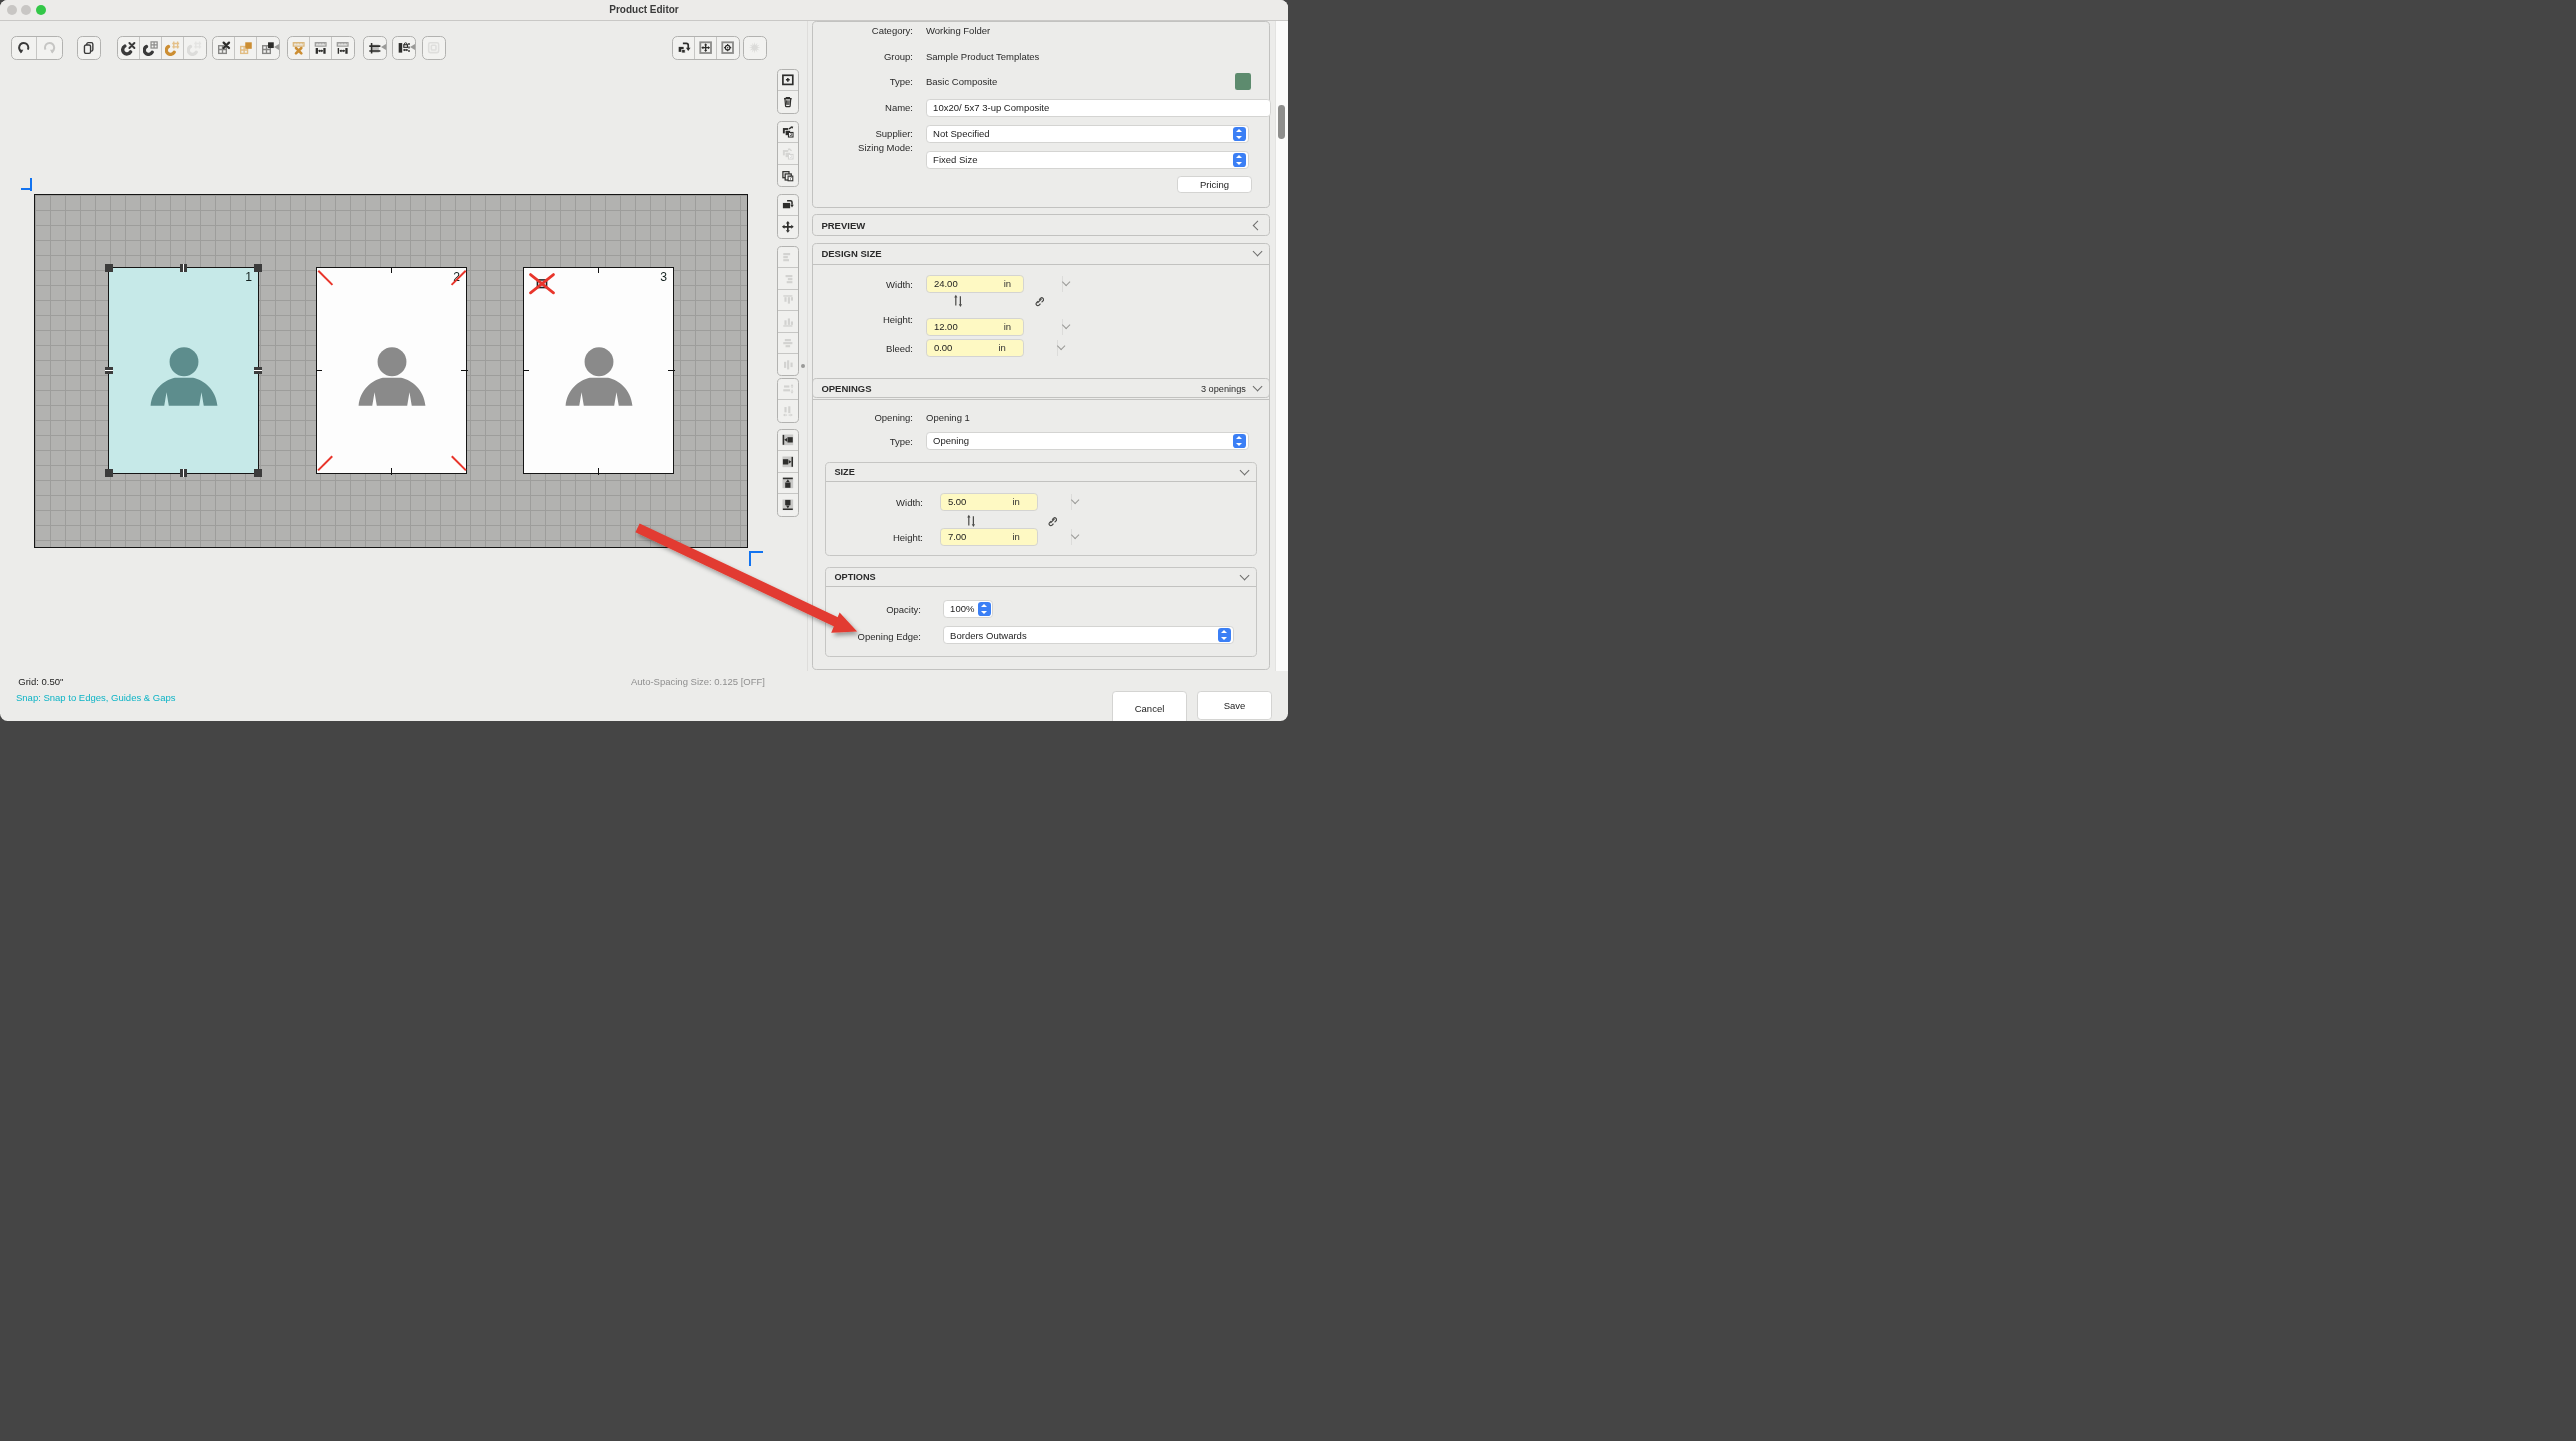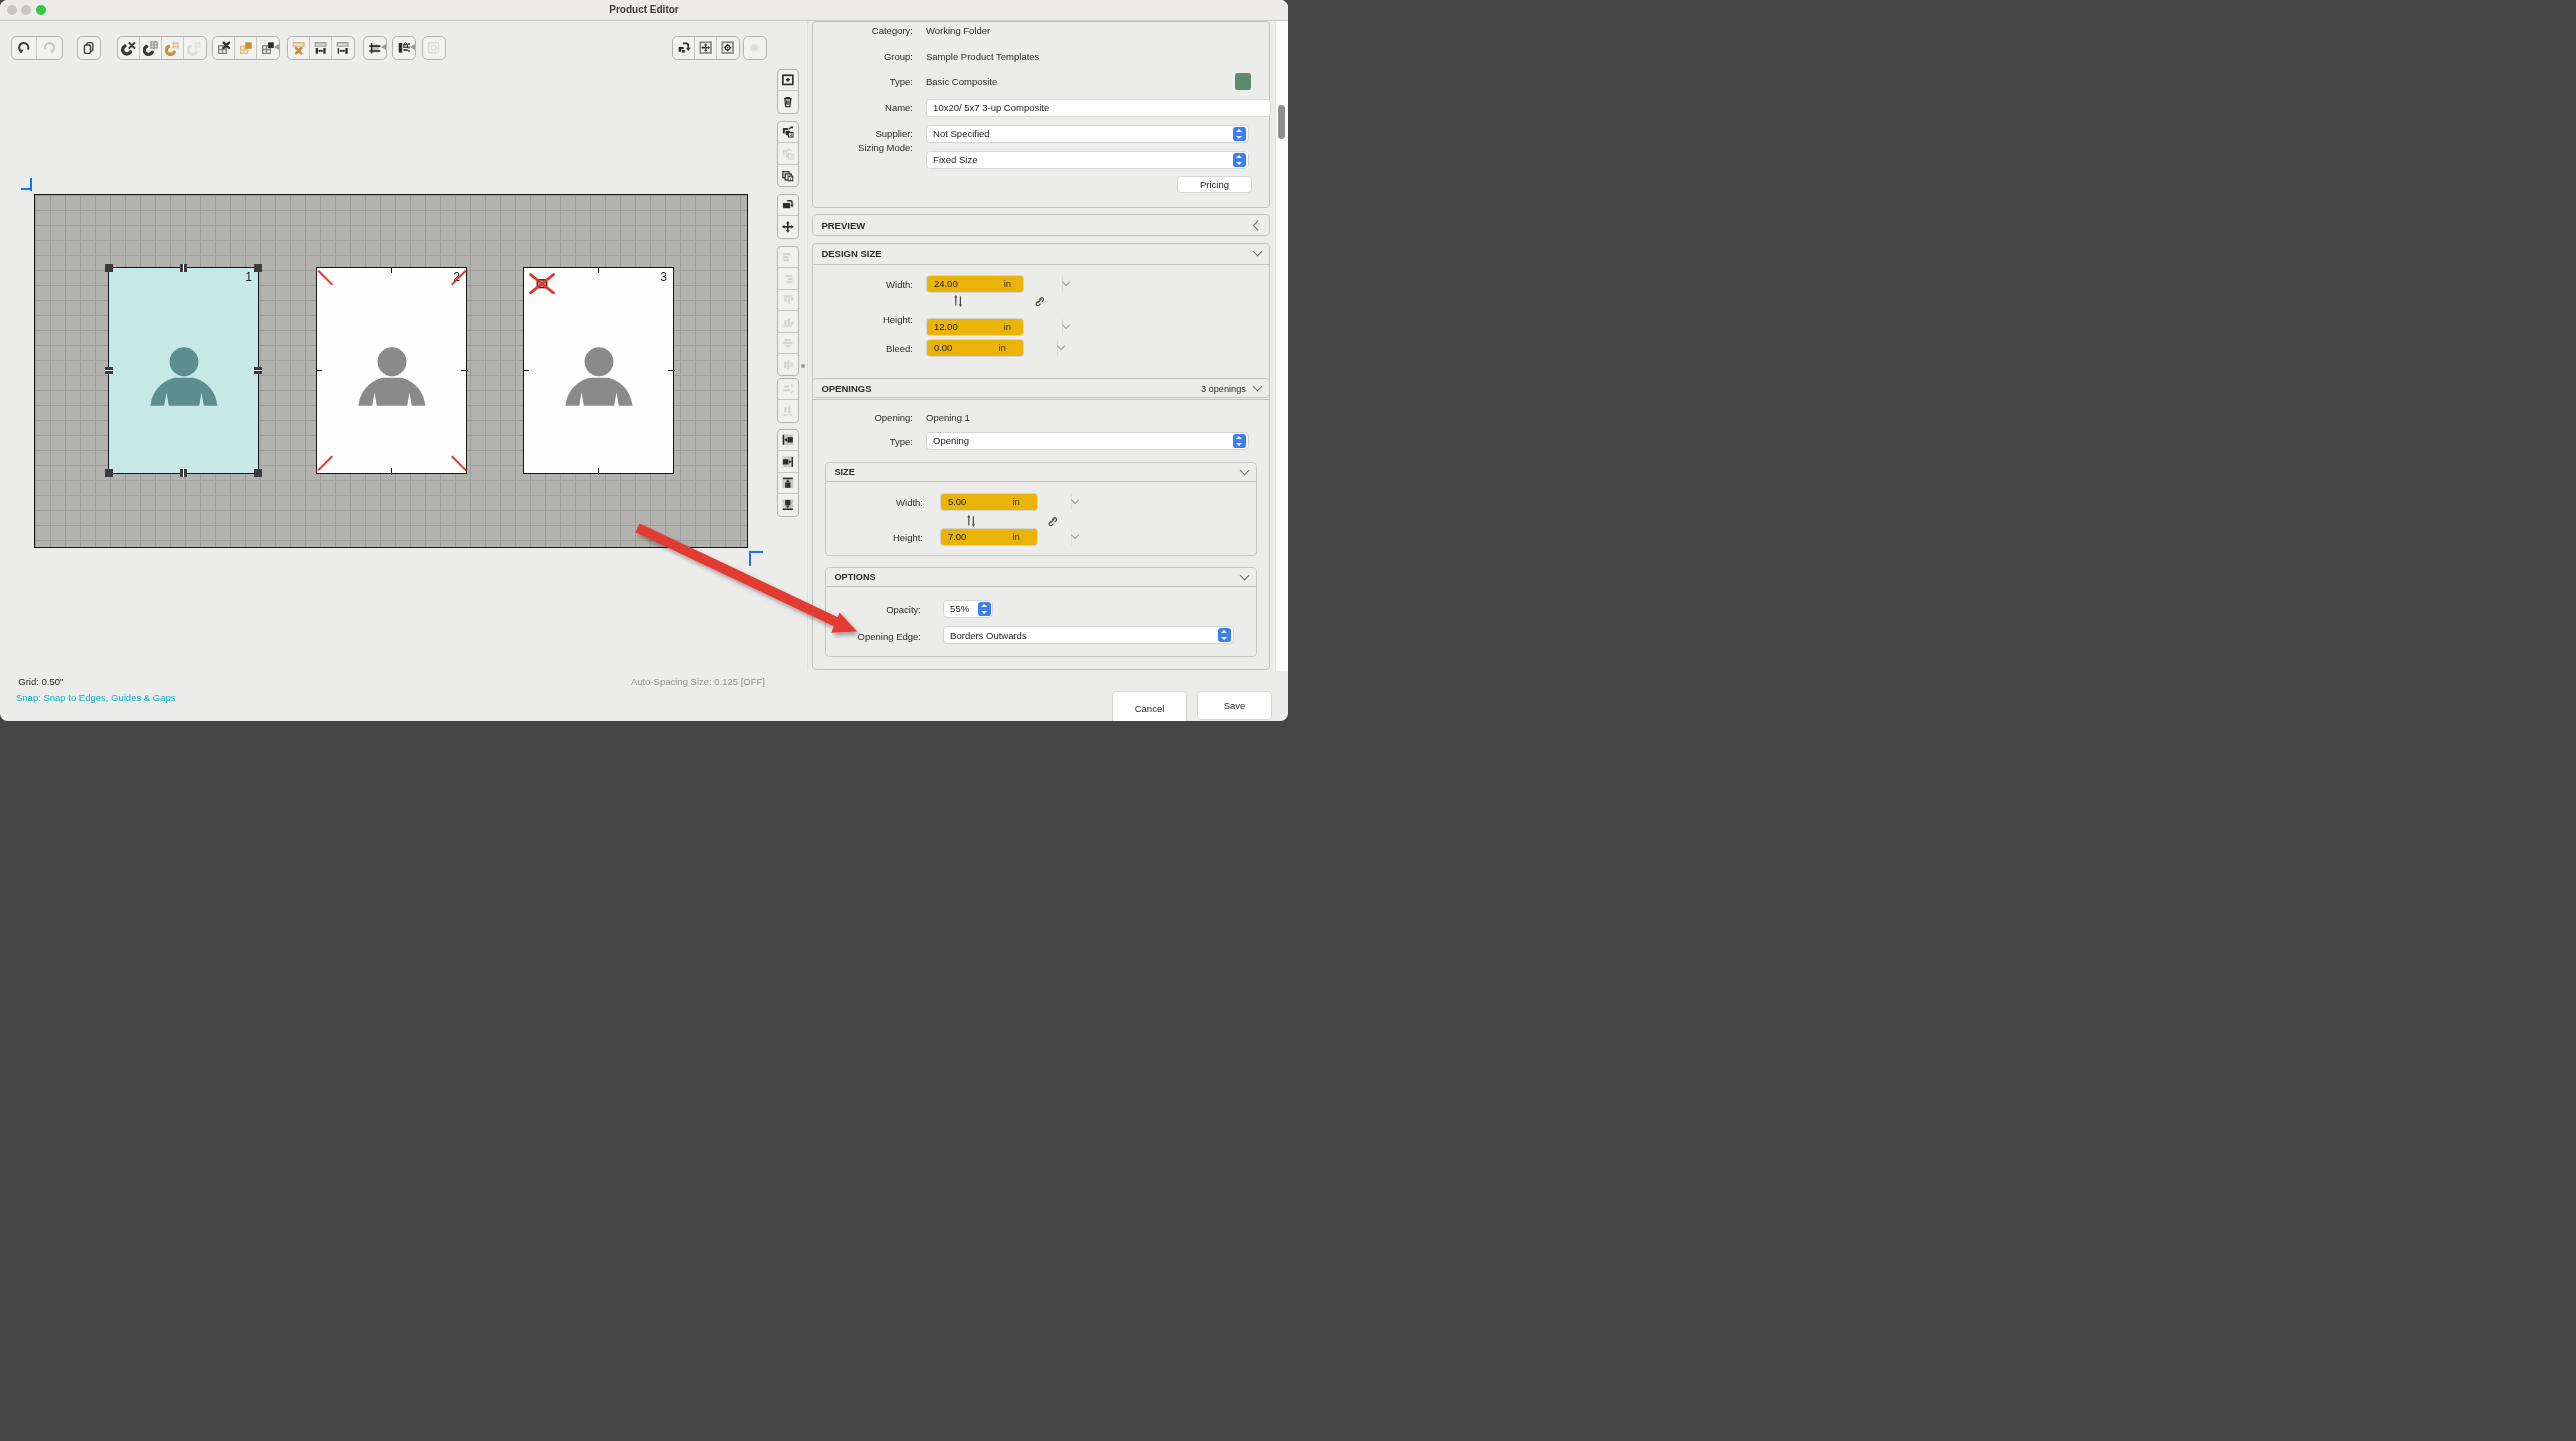--- a/index.html
+++ b/index.html
@@ -34,21 +34,21 @@
   .chev.down{transform:rotate(45deg);margin-top:-3.8px;}
   .chev.left{transform:rotate(135deg);}
   .lab{position:absolute;font-size:9.5px;color:#2a2a2a;text-align:right;width:99px;}
   .val{position:absolute;font-size:9.5px;color:#2a2a2a;}
   .input,.select,.btn{position:absolute;background:#fff;border:0.8px solid #d4d4d2;border-radius:3.8px;font-size:9.5px;color:#222;display:flex;align-items:center;padding:0 6.1px;box-sizing:border-box;}
   .btn{justify-content:center;padding:0;}
   .stepper{width:13px;height:14.5px;background:#3b7ff5;border-radius:3.1px;margin-left:auto;margin-right:-3.8px;position:relative;flex:none;}
   .stepper::before,.stepper::after{content:"";position:absolute;left:3.1px;border-left:3.4px solid transparent;border-right:3.4px solid transparent;}
   .stepper::before{top:2.3px;border-bottom:3.8px solid #fff;}
   .stepper::after{bottom:2.3px;border-top:3.8px solid #fff;}
-  .fieldbox{position:absolute;width:98px;height:17.5px;background:#eab308;border:0.8px solid #d4d4d2;border-radius:3.8px;display:flex;align-items:center;box-sizing:border-box;font-size:9.5px;color:#222;gap:46px;}
+  .fieldbox{position:absolute;width:98px;height:17.5px;background:#fef9c3;border:0.8px solid #d4d4d2;border-radius:3.8px;display:flex;align-items:center;box-sizing:border-box;font-size:9.5px;color:#222;gap:46px;}
   .fieldbox .v{padding-left:6.9px;}
   .fieldbox .u{margin-left:auto;padding-right:5.3px;color:#333;}
   .fchev{width:18.3px;align-self:stretch;border-left:0.8px solid #dcdcda;display:flex;align-items:center;justify-content:center;}
   .fchev i{width:5.3px;height:5.3px;border-right:1.4px solid #9a9a98;border-bottom:1.4px solid #9a9a98;transform:rotate(45deg);margin-top:-2.3px;}
   .status{position:absolute;font-size:9.5px;}
   .gutter{position:absolute;left:1275px;top:20.6px;width:13px;height:650px;background:#fbfbfa;border-left:0.8px solid #e3e3e1;}
   .thumb{position:absolute;left:1278px;top:105px;width:6.9px;height:34px;background:#8e8e8c;border-radius:3.4px;}
   svg{display:block;}
 </style>
 </head>
@@ -644,21 +644,21 @@
   </div>
 
   <div class="subbox" style="top:567px;height:90px;">
     <div class="shead line" style="height:19px;font-size:9.2px;">
         <span>OPTIONS</span>
         <span class="chev down" style="margin-left:auto;"></span>
       </div>
   </div>
   <span class="lab" style="left:822px;top:604px;">Opacity:</span>
   <div class="select" style="left:943px;top:600px;width:50px;height:17.5px;padding-right:1.5px;">
-      <span>55%</span>
+      <span>100%</span>
       <span class="stepper" style="margin-right:0;"></span>
     </div>
   <span class="lab" style="left:822px;top:631px;">Opening Edge:</span>
   <div class="select" style="left:943px;top:626px;width:291px;height:18.3px;">
       <span>Borders Outwards</span>
       <span class="stepper"></span>
     </div>
 
   <div class="gutter"></div>
   <div class="thumb"></div>

